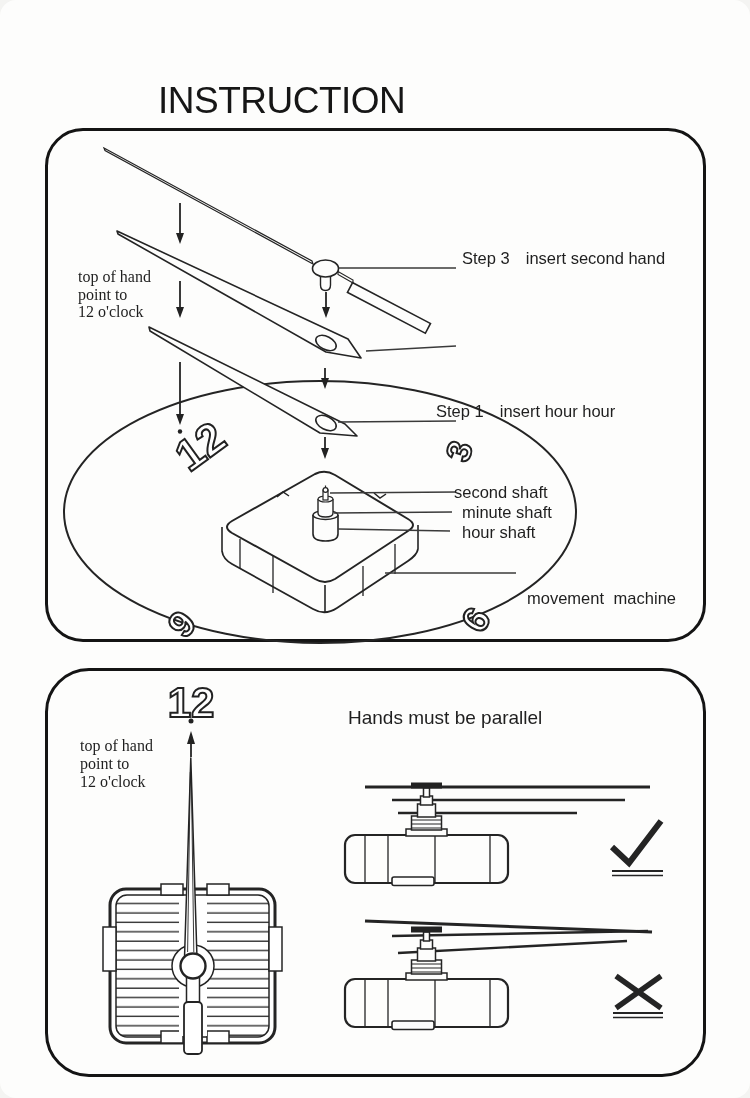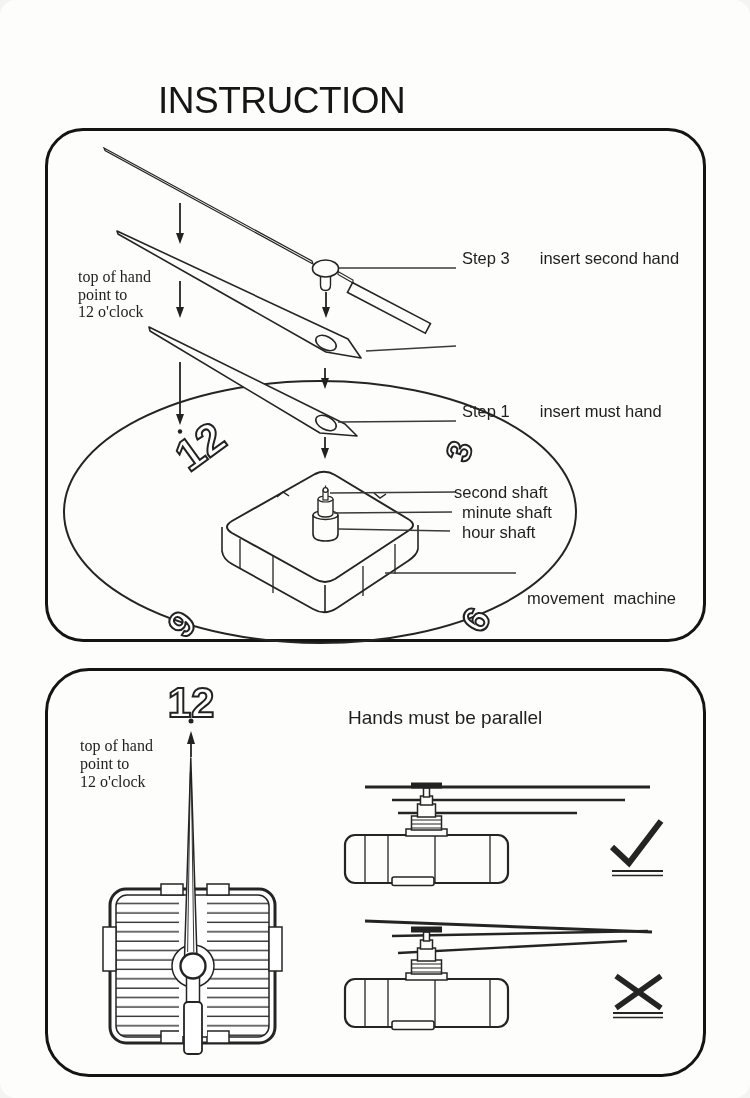--- a/index.html
+++ b/index.html
@@ -6,21 +6,21 @@
   #page{position:relative;width:750px;height:1098px;background:#fdfdfc;overflow:hidden;
         font-family:"Liberation Sans", sans-serif;color:#1c1c1c;border-radius:16px;}
   .title{position:absolute;left:158px;top:80px;font-size:37px;letter-spacing:-0.5px;
          font-weight:400;color:#161616;}
   .panel{position:absolute;border:3.5px solid #141414;background:transparent;}
   #panel-assembly{left:45px;top:128px;width:655px;height:508px;border-radius:38px;}
   #panel-alignment{left:45px;top:668px;width:655px;height:403px;border-radius:44px;}
   svg.art{position:absolute;left:0;top:0;pointer-events:none;}
   .lbl{position:absolute;font-size:16.5px;line-height:19px;white-space:nowrap;color:#1f1f1f;}
   .note{position:absolute;font-size:16px;line-height:17.5px;color:#1f1f1f;font-family:Liberation Serif, serif;}
-  .steprow{display:flex;gap:30px;}
+  .steprow{display:flex;gap:16px;}
   .mach{word-spacing:5px;margin-top:28px;}
   .num-outline{font-family:"Liberation Sans", sans-serif;font-weight:bold;fill:#ffffff;
                stroke:#222222;stroke-width:2;}
 </style>
 </head>
 <body>
 
 <div id="page">
 
   <div class="title">INSTRUCTION</div>
@@ -206,23 +206,23 @@
   <div class="note" style="left:78px;top:268px;">
     <div>top of hand</div>
     <div>point to</div>
     <div>12 o'clock</div>
   </div>
 
   <div class="lbl steprow" style="left:462px;top:249px;">
     <span>Step 3</span>
     <span>insert second hand</span>
   </div>
-  <div class="lbl steprow" style="left:462px;top:402px;">
+  <div class="lbl steprow" style="left:436px;top:402px;">
     <span>Step 1</span>
-    <span>insert must hand</span>
+    <span>insert hour hour</span>
   </div>
 
   <div class="lbl" style="left:454px;top:483px;">second shaft</div>
   <div class="lbl" style="left:462px;top:503px;">minute shaft</div>
   <div class="lbl" style="left:462px;top:523px;">hour shaft</div>
   <div class="lbl mach" style="left:527px;top:561px;">movement machine</div>
 
   <div class="note" style="left:80px;top:737px;line-height:18px;">
     <div>top of hand</div>
     <div>point to</div>

